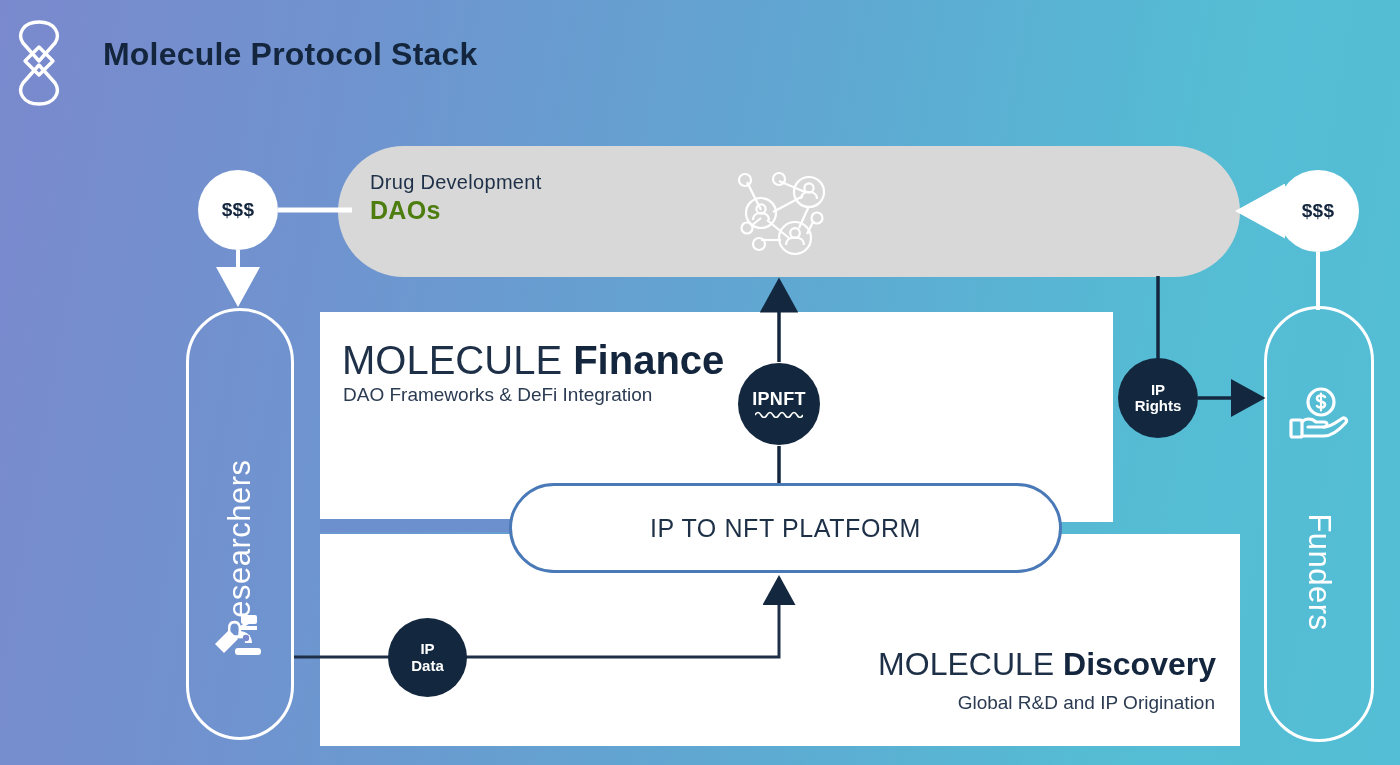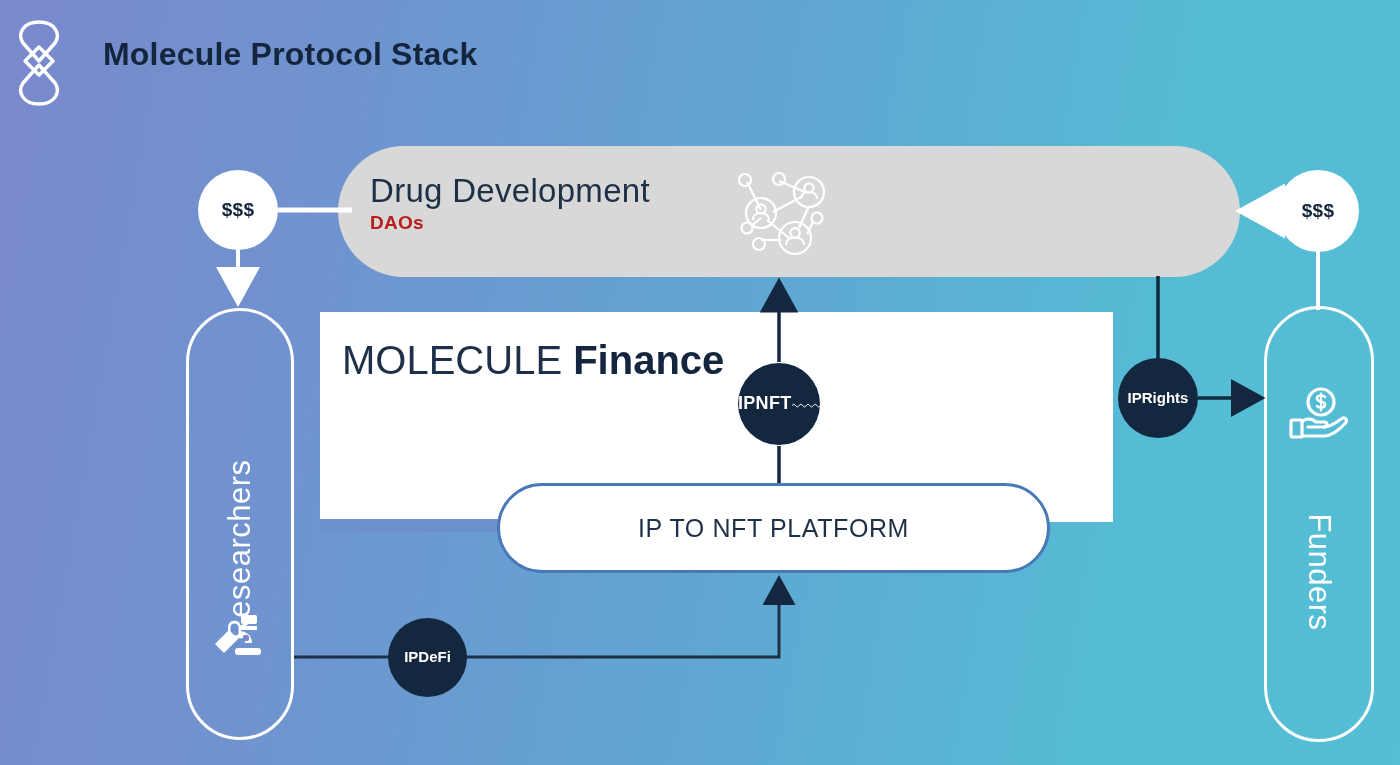--- a/index.html
+++ b/index.html
@@ -38,22 +38,22 @@
   .side-icon{ position:absolute; left:50%; transform:translateX(-50%); }
   #icon-microscope{ bottom:74px; width:58px; height:52px; }
   #icon-handmoney{ top:76px; width:62px; height:58px; }
 
   
   #dao-bar{
     position:absolute; left:338px; top:146px; width:902px; height:131px;
     background:#d8d8d8; border-radius:66px;
   }
   #dao-title-wrap{ position:absolute; left:32px; top:24px; }
-  #dao-line1{ font-size:33px; font-weight:300; color:#1e3047; line-height:1.25; letter-spacing:.3px;}
-  #dao-line2{ font-size:19px; font-weight:bold; color:#b91c1c; line-height:1.25; letter-spacing:.3px;}
+  #dao-line1{ font-size:20px; font-weight:300; color:#1e3047; line-height:1.25; letter-spacing:.3px;}
+  #dao-line2{ font-size:25px; font-weight:bold; color:#4d7c0f; line-height:1.25; letter-spacing:.3px;}
   #icon-network{ position:absolute; left:395px; top:22px; width:100px; height:92px; }
 
   
   #panel-finance{
     position:absolute; left:320px; top:312px; width:793px; height:210px;
     background:#ffffff;
   }
   #panel-discovery{
     position:absolute; left:320px; top:534px; width:920px; height:212px;
     background:#ffffff;
@@ -66,30 +66,30 @@
   #discovery-sub{ position:absolute; right:25px; top:158px; font-size:19px; color:#2b3b52; white-space:nowrap; text-align:right; }
 
   
   #blue-bar{
     position:absolute; left:320px; top:519px; width:240px; height:13px;
     background:#6c8fce;
   }
 
   
   #pill-ipnft{
-    position:absolute; left:497px; top:483px; width:553px; height:90px;
+    position:absolute; left:509px; top:483px; width:553px; height:90px;
     background:#ffffff; border:3px solid #4a79b8; border-radius:48px;
     display:flex; align-items:center; justify-content:center;
   }
   #pill-ipnft-label{ font-size:25px; color:#1e3047; font-weight:300; letter-spacing:.6px; }
 
   
   .node-dark{
     position:absolute; background:#13283f; border-radius:50%;
-    display:flex; align-items:center; justify-content:center;
+    display:flex; flex-direction:column; align-items:center; justify-content:center;
     color:#ffffff; text-align:center; line-height:1.08;
   }
   #node-ipnft{ left:738px; top:363px; width:82px; height:82px; font-size:18px; font-weight:bold; letter-spacing:.3px; }
   #node-ipnft .squig{ width:48px; height:8px; margin-top:1px; }
   #node-iprights{ left:1118px; top:358px; width:80px; height:80px; font-size:15px; font-weight:bold; }
   #node-ipdata{ left:388px; top:618px; width:79px; height:79px; font-size:15px; font-weight:bold; }
 
   .node-white{
     position:absolute; background:#ffffff; border-radius:50%;
     display:flex; align-items:center; justify-content:center;
@@ -111,22 +111,27 @@
       <path d="M31 6 C 47 6 53 18 47 27 L 31 45 L 15 27 C 9 18 15 6 31 6 Z"></path>
       <path d="M31 88 C 15 88 9 76 15 67 L 31 49 L 47 67 C 53 76 47 88 31 88 Z"></path>
       <path d="M31 31 L 45 45 L 31 59 L 17 45 Z"></path>
     </g>
   </svg>
 
   <div id="page-title">Molecule Protocol Stack</div>
 
   <div id="panel-finance">
     <div id="finance-title"><span>MOLECULE </span><b>Finance</b></div>
-  </div>
-
+    <div id="finance-sub">DAO Frameworks &amp; DeFi Integration</div>
+  </div>
+
+  <div id="panel-discovery">
+    <div id="discovery-title"><span>MOLECULE </span><b>Discovery</b></div>
+    <div id="discovery-sub">Global R&amp;D and IP Origination</div>
+  </div>
 
   <div id="blue-bar"></div>
 
   <div class="side-col" id="col-researchers">
     <div class="side-label" id="lbl-researchers">Researchers</div>
     <svg class="side-icon" id="icon-microscope" viewBox="0 0 58 52">
       <g fill="#ffffff">
         <rect x="30" y="4" width="16" height="9" rx="2"></rect>
         <path d="M30 15 h16 v4 h-16 z"></path>
         <path d="M28 20 c8 0 13 5 13 12 h-7 c0-5-3-7-7-7 z"></path>
@@ -233,16 +238,16 @@
     </svg>
   </div>
 
   <div class="node-dark" id="node-iprights">
     <span>IP</span>
     <span>Rights</span>
   </div>
 
   <div class="node-dark" id="node-ipdata">
     <span>IP</span>
-    <span>DeFi</span>
+    <span>Data</span>
   </div>
 
 </div>
 
 </body></html>

